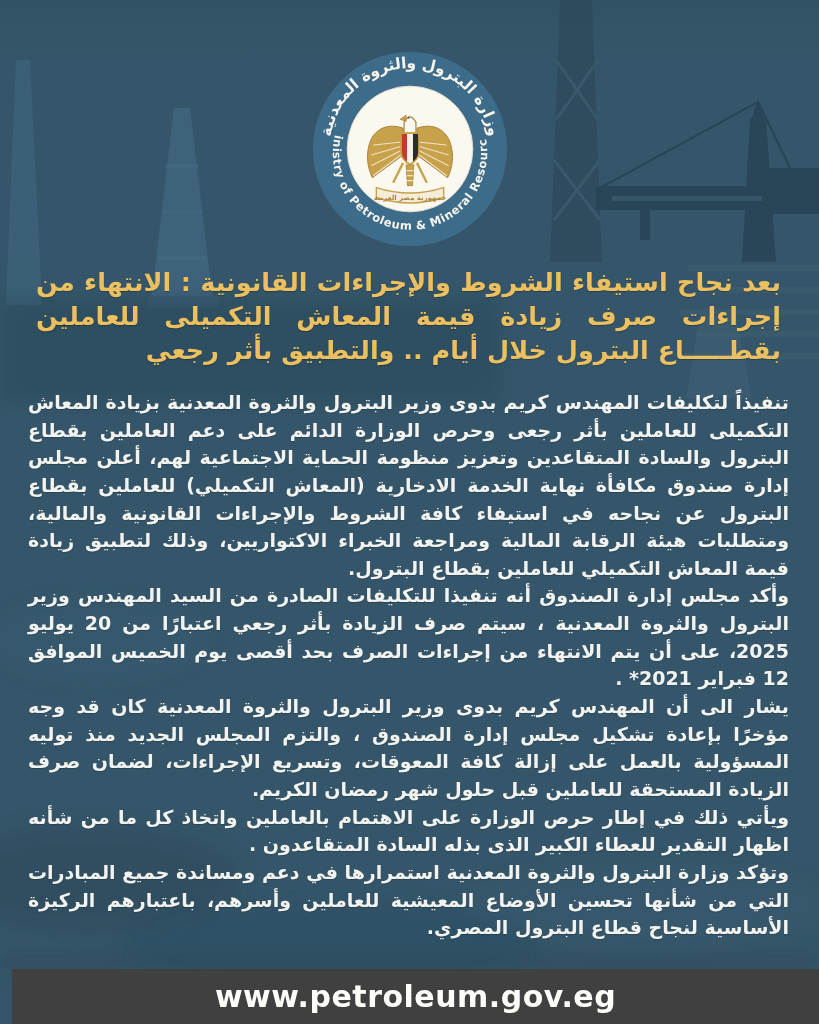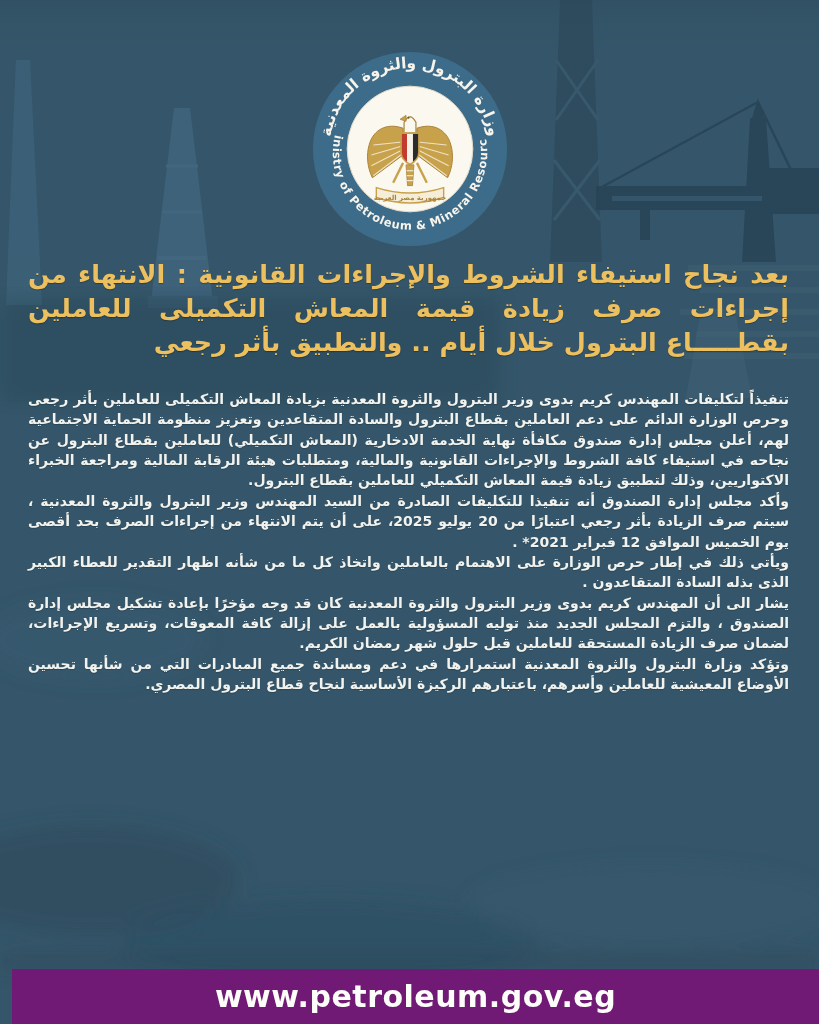--- a/index.html
+++ b/index.html
@@ -11,37 +11,37 @@
     font-family:"DejaVu Sans", sans-serif;
   }
   .bg{position:absolute;inset:0;pointer-events:none;}
   .logo{
     position:absolute;top:50px;left:50%;
     transform:translateX(-50%);
     width:198px;height:198px;
   }
   .headline{
     position:absolute;top:258px;right:30px;left:28px;
-    margin:0;
+    margin:8px;
     font-size:25.5px;line-height:1.33;font-weight:bold;
     color:#ecbf5f;
     direction:rtl;text-align:justify;
     text-shadow:0 1px 1px rgba(0,0,0,.25);
   }
   .body-text{
     position:absolute;top:389px;right:30px;left:28px;
     color:#f2f3ee;
-    font-size:14px;line-height:1.455;font-weight:bold;
+    font-size:19px;line-height:1.455;font-weight:bold;
     direction:rtl;text-align:justify;
     text-shadow:0 1px 1px rgba(0,0,0,.2);
   }
   .body-text p{margin:0;}
   .footer{
     position:absolute;left:0;right:0;bottom:0;height:55px;
-    background:#701a75;
+    background:#404040;
     display:flex;align-items:center;justify-content:center;margin-left:12px;
   }
   .footer .url{
     color:#fdfdf9;font-size:30px;font-weight:bold;letter-spacing:.5px;
   }
   .ring-text-ar{fill:#f6f4ec;font-size:15.5px;font-weight:bold;}
   .ring-text-en{fill:#f6f4ec;font-size:11.6px;font-weight:bold;letter-spacing:.6px;}
   .scroll-text{fill:#a8843d;font-size:7px;font-weight:bold;}
 </style>
 </head>
@@ -171,22 +171,22 @@
         <text class="scroll-text" x="100" y="151.5" text-anchor="middle">جمهورية مصر العربية</text>
       </g>
     </svg>
   </div>
 
   <h1 class="headline" dir="rtl">بعد نجاح استيفاء الشروط والإجراءات القانونية : الانتهاء من إجراءات صرف زيادة قيمة المعاش التكميلى للعاملين بقطـــــاع البترول خلال أيام .. والتطبيق بأثر رجعي</h1>
 
   <div class="body-text" dir="rtl">
     <p>تنفيذاً لتكليفات المهندس كريم بدوى وزير البترول والثروة المعدنية بزيادة المعاش التكميلى للعاملين بأثر رجعى وحرص الوزارة الدائم على دعم العاملين بقطاع البترول والسادة المتقاعدين وتعزيز منظومة الحماية الاجتماعية لهم، أعلن مجلس إدارة صندوق مكافأة نهاية الخدمة الادخارية (المعاش التكميلي) للعاملين بقطاع البترول عن نجاحه في استيفاء كافة الشروط والإجراءات القانونية والمالية، ومتطلبات هيئة الرقابة المالية ومراجعة الخبراء الاكتواريين، وذلك لتطبيق زيادة قيمة المعاش التكميلي للعاملين بقطاع البترول.</p>
     <p>وأكد مجلس إدارة الصندوق أنه تنفيذا للتكليفات الصادرة من السيد المهندس وزير البترول والثروة المعدنية ، سيتم صرف الزيادة بأثر رجعي اعتبارًا من 20 يوليو 2025، على أن يتم الانتهاء من إجراءات الصرف بحد أقصى يوم الخميس الموافق 12 فبراير 2021* .</p>
+    <p>يشار الى أن المهندس كريم بدوى وزير البترول والثروة المعدنية كان قد وجه مؤخرًا بإعادة تشكيل مجلس إدارة الصندوق ، والتزم المجلس الجديد منذ توليه المسؤولية بالعمل على إزالة كافة المعوقات، وتسريع الإجراءات، لضمان صرف الزيادة المستحقة للعاملين قبل حلول شهر رمضان الكريم.</p>
     <p>ويأتي ذلك في إطار حرص الوزارة على الاهتمام بالعاملين واتخاذ كل ما من شأنه اظهار التقدير للعطاء الكبير الذى بذله السادة المتقاعدون .</p>
-    <p>يشار الى أن المهندس كريم بدوى وزير البترول والثروة المعدنية كان قد وجه مؤخرًا بإعادة تشكيل مجلس إدارة الصندوق ، والتزم المجلس الجديد منذ توليه المسؤولية بالعمل على إزالة كافة المعوقات، وتسريع الإجراءات، لضمان صرف الزيادة المستحقة للعاملين قبل حلول شهر رمضان الكريم.</p>
     <p>وتؤكد وزارة البترول والثروة المعدنية استمرارها في دعم ومساندة جميع المبادرات التي من شأنها تحسين الأوضاع المعيشية للعاملين وأسرهم، باعتبارهم الركيزة الأساسية لنجاح قطاع البترول المصري.</p>
   </div>
 
   <div class="footer">
     <span class="url">www.petroleum.gov.eg</span>
   </div>
 
 </div>
 
 </body></html>

